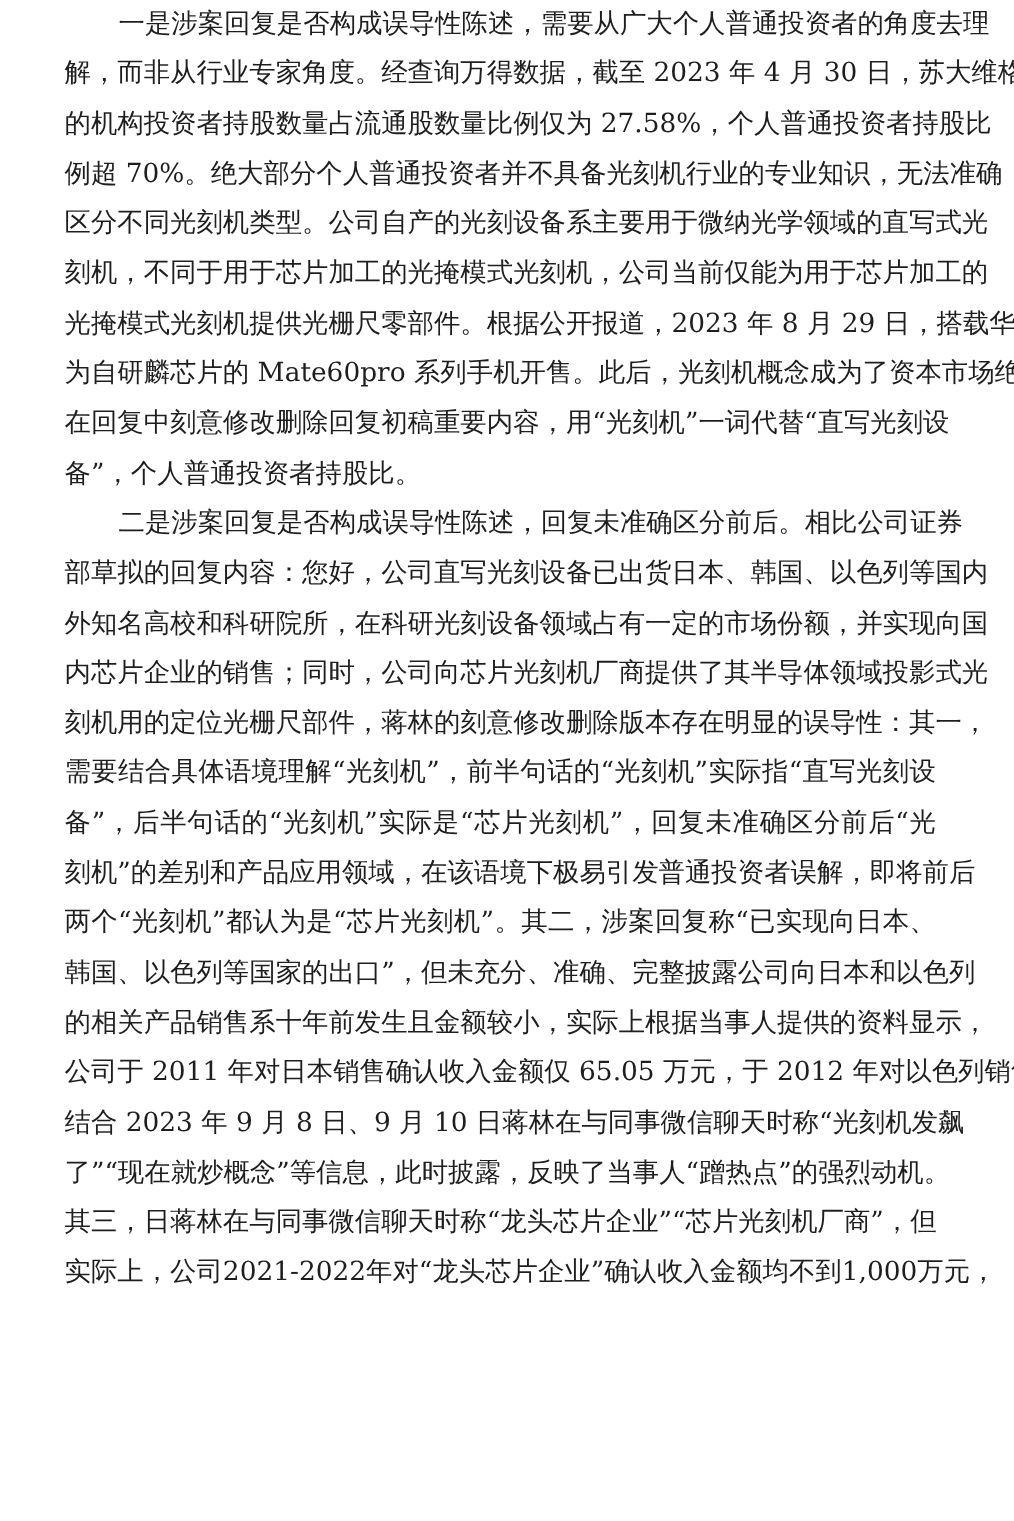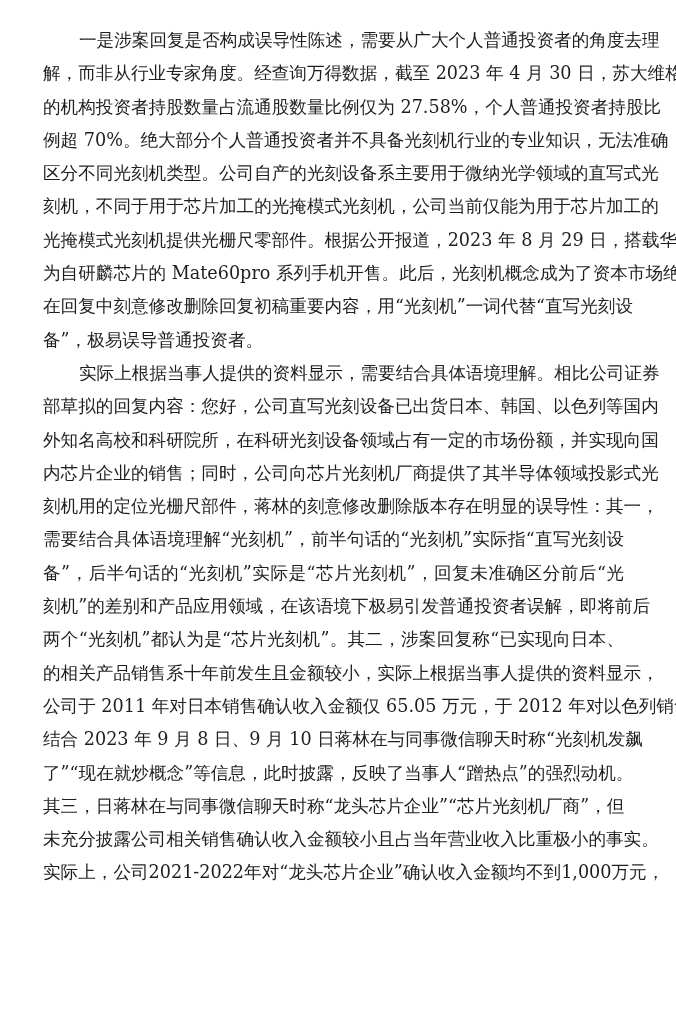--- a/index.html
+++ b/index.html
@@ -11,21 +11,21 @@
       width: 676px;
       height: 1014px;
       overflow: hidden;
       position: relative;
       font-family: "DejaVu Serif", "Liberation Serif", serif;
       color: #1e1e1e;
     }
     .page {
       position: absolute;
       left: 43px;
-      top: 24px;
+      top: 0;
       width: 581px;
     }
     .paragraph {
       margin: 0;
       padding: 0;
     }
     .line {
       display: block;
       height: 33.3px;
       line-height: 33.3px;
@@ -51,35 +51,35 @@
   <div class="paragraph">
     <span class="line indent">一是涉案回复是否构成误导性陈述，需要从广大个人普通投资者的角度去理</span>
     <span class="line">解，而非从行业专家角度。经查询万得数据，截至 2023 年 4 月 30 日，苏大维格</span>
     <span class="line">的机构投资者持股数量占流通股数量比例仅为 27.58%，个人普通投资者持股比</span>
     <span class="line">例超 70%。绝大部分个人普通投资者并不具备光刻机行业的专业知识，无法准确</span>
     <span class="line">区分不同光刻机类型。公司自产的光刻设备系主要用于微纳光学领域的直写式光</span>
     <span class="line">刻机，不同于用于芯片加工的光掩模式光刻机，公司当前仅能为用于芯片加工的</span>
     <span class="line">光掩模式光刻机提供光栅尺零部件。根据公开报道，2023 年 8 月 29 日，搭载华</span>
     <span class="line">为自研麟芯片的 Mate60pro 系列手机开售。此后，光刻机概念成为了资本市场绝</span>
     <span class="line">在回复中刻意修改删除回复初稿重要内容，用“光刻机”一词代替“直写光刻设</span>
-    <span class="line last">备”，极易误导普通投资者。</span>
+    <span class="line last">备”，个人普通投资者持股比。</span>
   </div>
 
   <div class="paragraph">
-    <span class="line indent">实际上根据当事人提供的资料显示，需要结合具体语境理解。相比公司证券</span>
+    <span class="line indent">二是涉案回复是否构成误导性陈述，回复未准确区分前后。相比公司证券</span>
     <span class="line">部草拟的回复内容：您好，公司直写光刻设备已出货日本、韩国、以色列等国内</span>
     <span class="line">外知名高校和科研院所，在科研光刻设备领域占有一定的市场份额，并实现向国</span>
     <span class="line">内芯片企业的销售；同时，公司向芯片光刻机厂商提供了其半导体领域投影式光</span>
     <span class="line">刻机用的定位光栅尺部件，蒋林的刻意修改删除版本存在明显的误导性：其一，</span>
     <span class="line">需要结合具体语境理解“光刻机”，前半句话的“光刻机”实际指“直写光刻设</span>
     <span class="line">备”，后半句话的“光刻机”实际是“芯片光刻机”，回复未准确区分前后“光</span>
     <span class="line">刻机”的差别和产品应用领域，在该语境下极易引发普通投资者误解，即将前后</span>
     <span class="line">两个“光刻机”都认为是“芯片光刻机”。其二，涉案回复称“已实现向日本、</span>
+    <span class="line">韩国、以色列等国家的出口”，但未充分、准确、完整披露公司向日本和以色列</span>
     <span class="line">的相关产品销售系十年前发生且金额较小，实际上根据当事人提供的资料显示，</span>
     <span class="line">公司于 2011 年对日本销售确认收入金额仅 65.05 万元，于 2012 年对以色列销售</span>
     <span class="line">结合 2023 年 9 月 8 日、9 月 10 日蒋林在与同事微信聊天时称“光刻机发飙</span>
     <span class="line">了”“现在就炒概念”等信息，此时披露，反映了当事人“蹭热点”的强烈动机。</span>
     <span class="line">其三，日蒋林在与同事微信聊天时称“龙头芯片企业”“芯片光刻机厂商”，但</span>
-    <span class="line">未充分披露公司相关销售确认收入金额较小且占当年营业收入比重极小的事实。</span>
     <span class="line">实际上，公司2021-2022年对“龙头芯片企业”确认收入金额均不到1,000万元，</span>
   </div>
 
 </div>
 
 </body></html>

